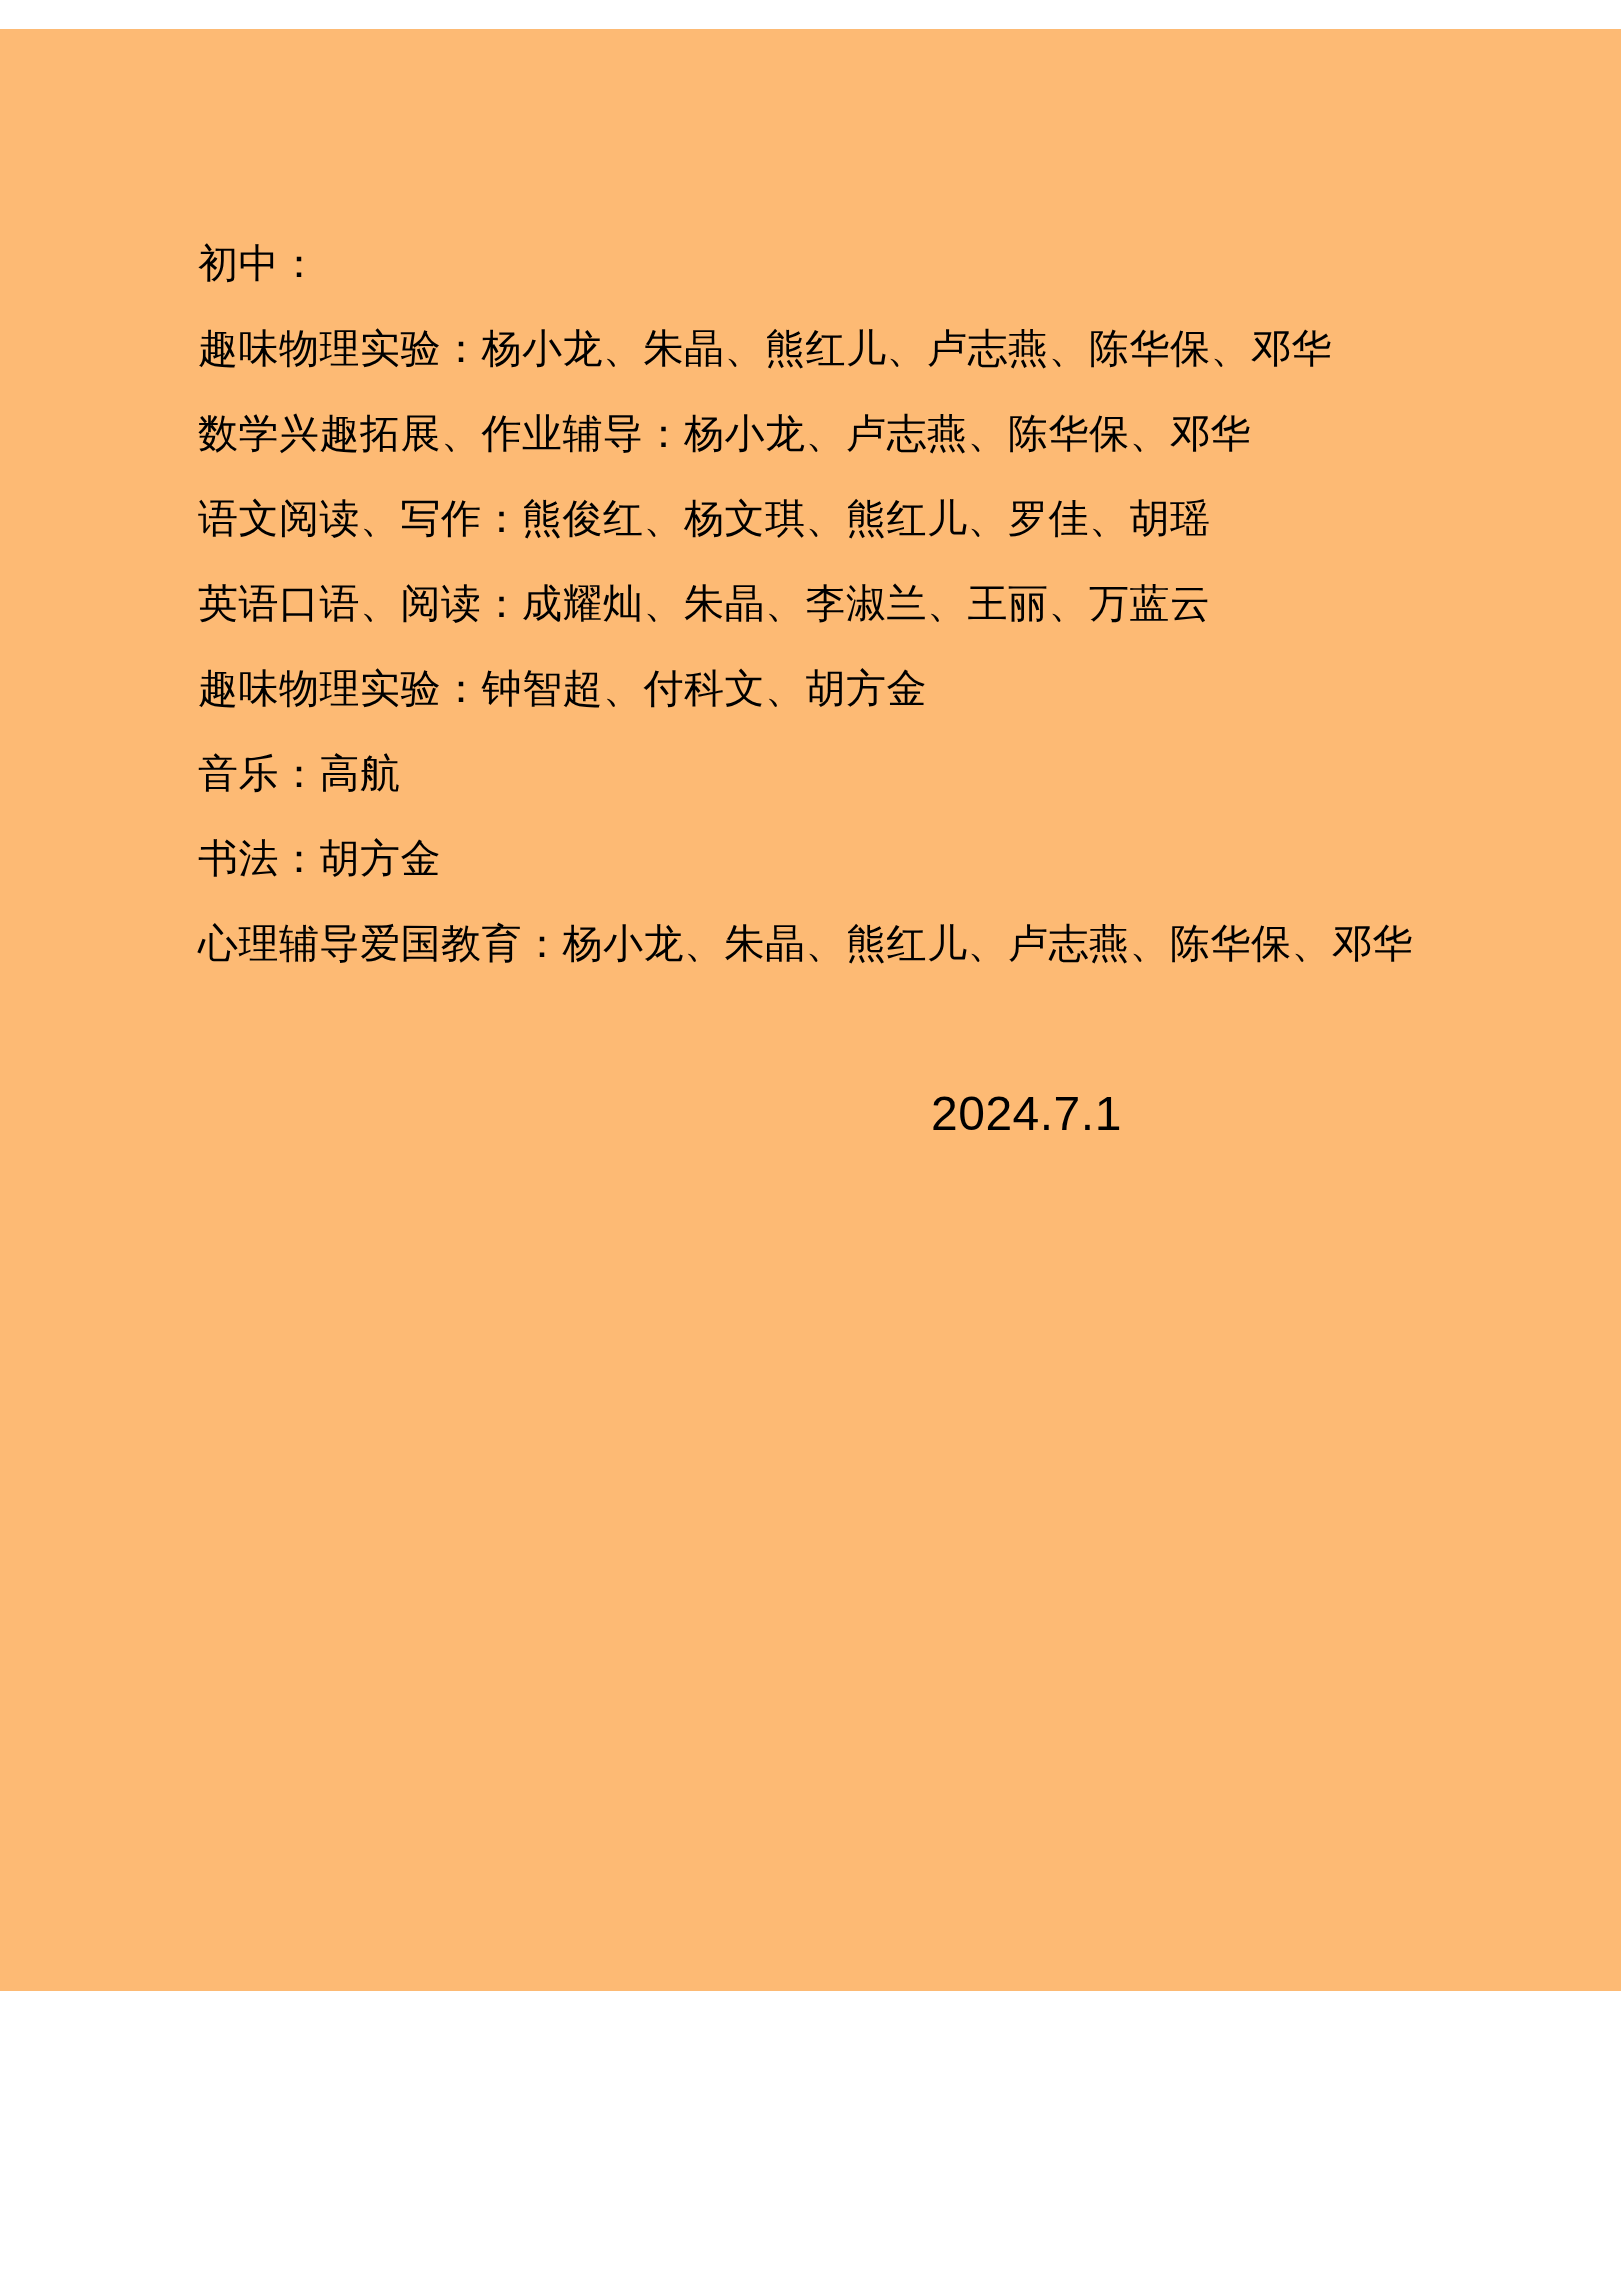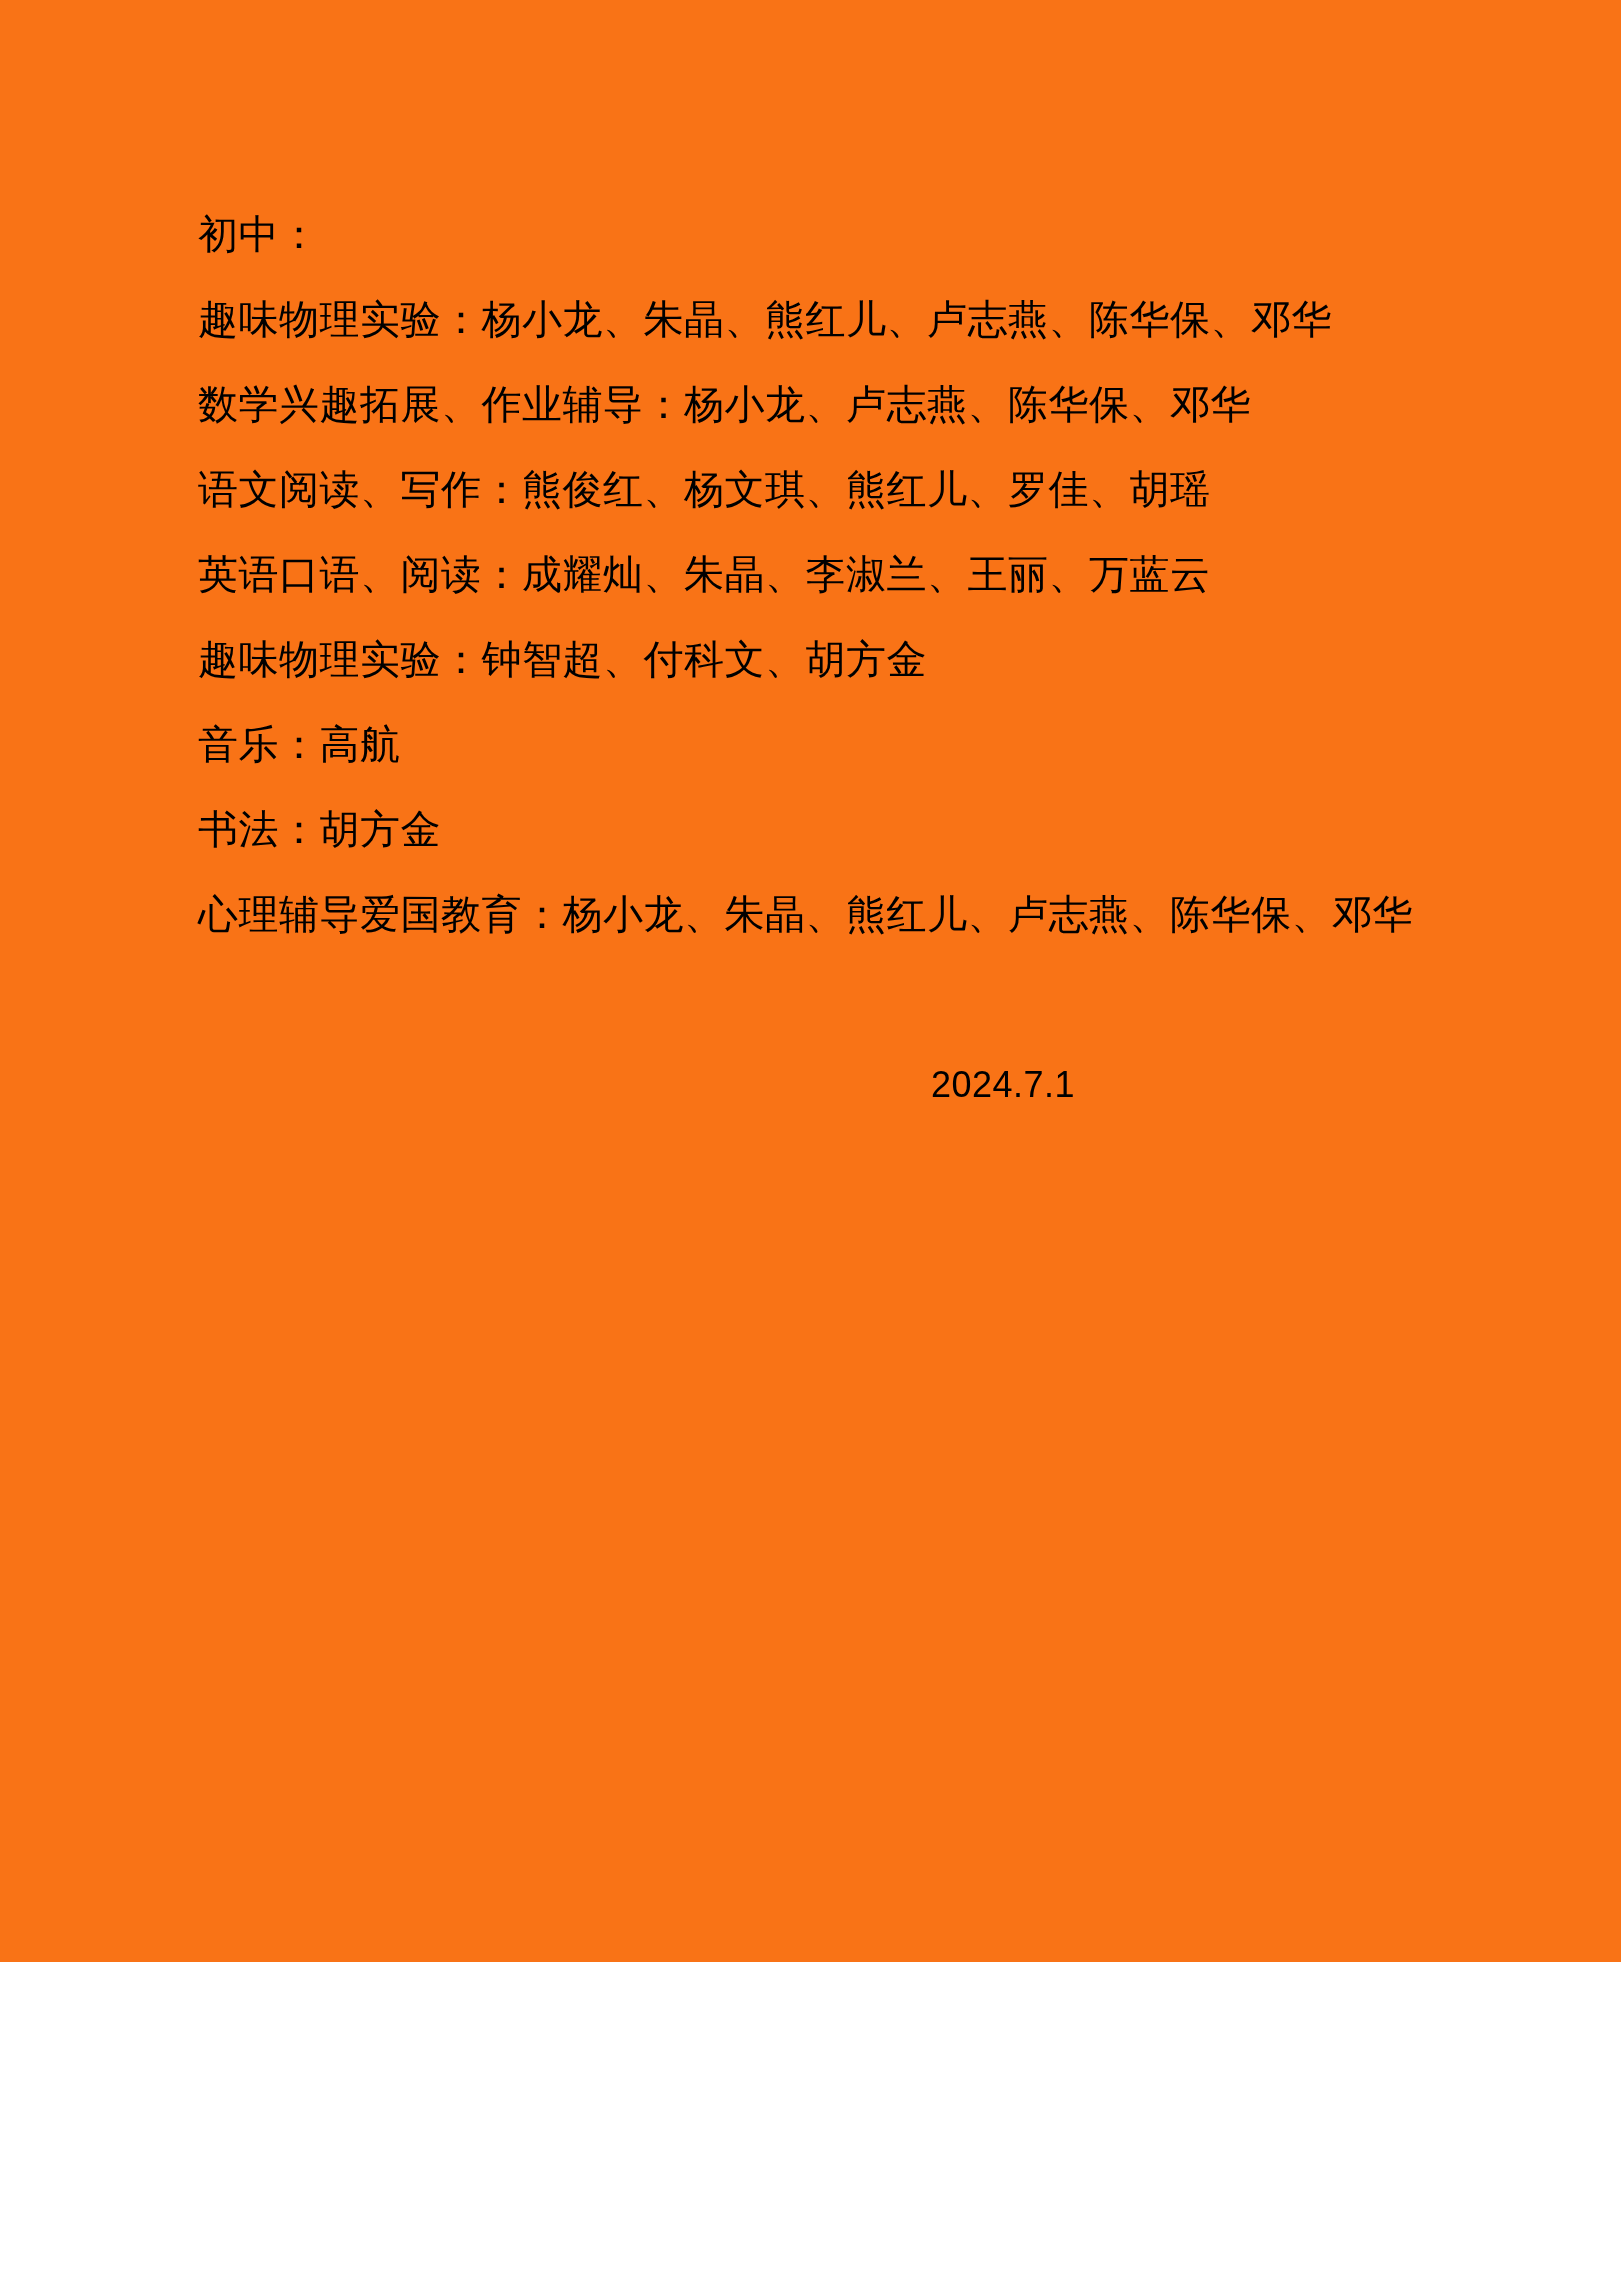--- a/index.html
+++ b/index.html
@@ -4,24 +4,25 @@
 <style>
   html, body {
     margin: 0;
     padding: 0;
     background: #ffffff;
   }
   .page {
     position: relative;
     width: 1621px;
     height: 1962px;
-    background: #f97316;
+    background: #fdba74;
     color: #000000;
     font-family: "Liberation Serif", serif;
     overflow: hidden;
+    margin-top: 29px;
   }
   .content {
     position: absolute;
     left: 198px;
     top: 192px;
     right: 0;
   }
   .line {
     margin: 0;
     font-size: 40px;
@@ -31,21 +32,21 @@
   }
   .spacer {
     height: 85px;
   }
   .sig-school {
     padding-left: 772px;
   }
   .sig-date {
     padding-left: 733px;
     font-family: "Liberation Sans", sans-serif;
-    font-size: 36px;
+    font-size: 48px;
   }
 </style>
 </head>
 <body>
 
 <div class="page">
   <div class="content">
 
     <p class="line">初中：</p>
 

